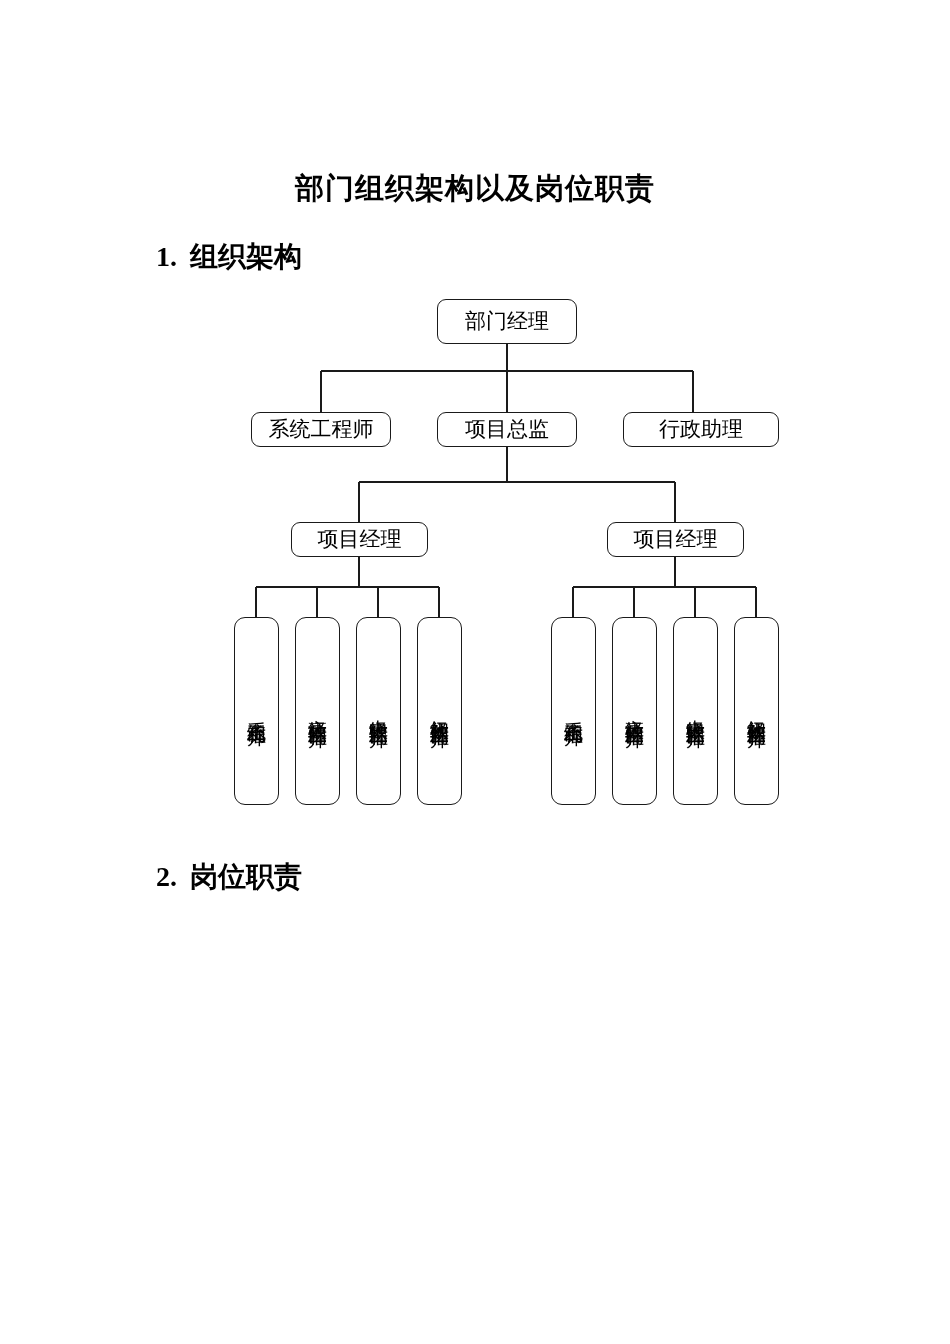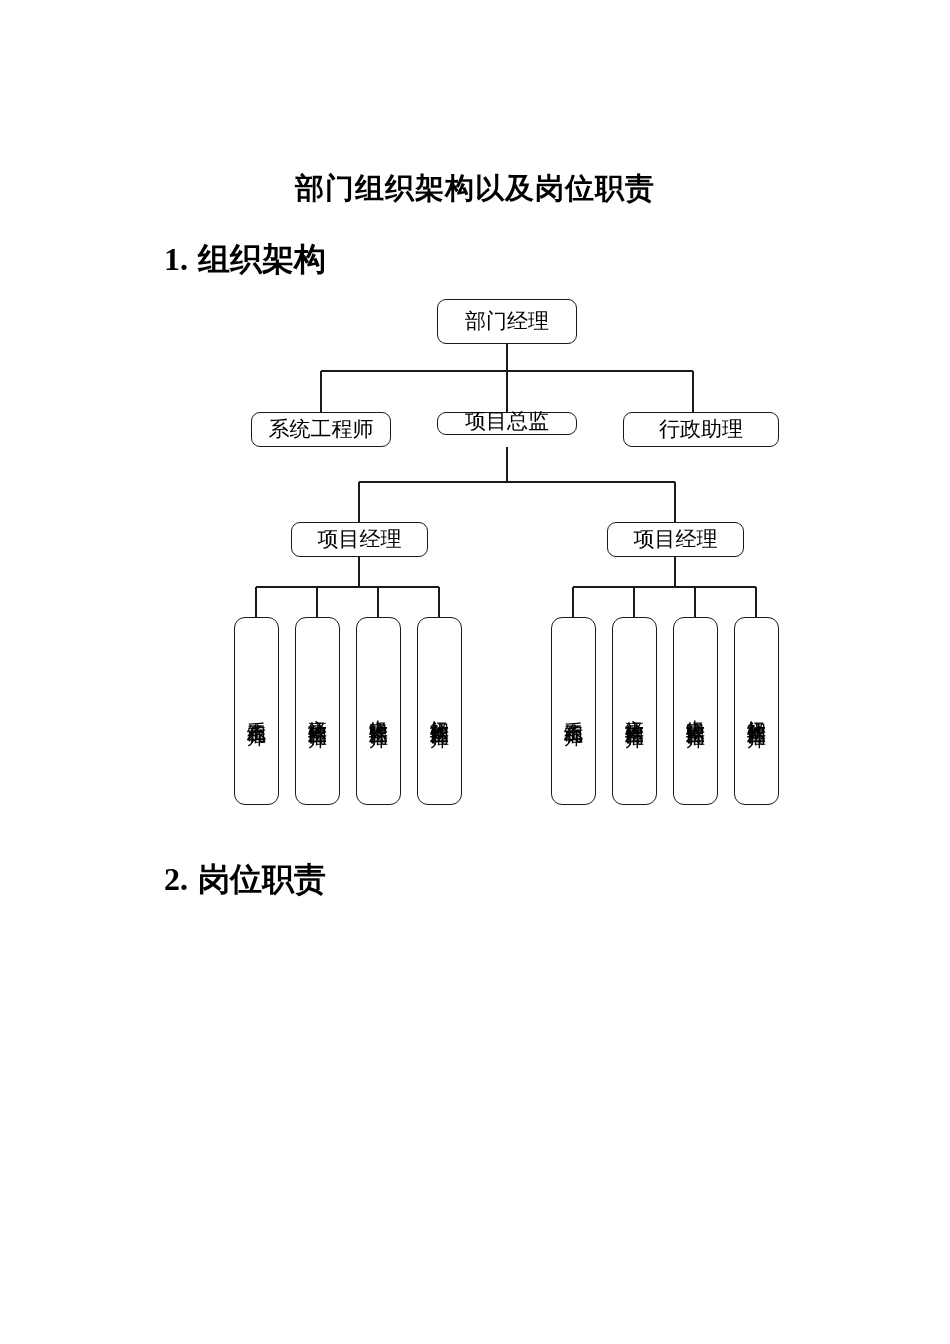--- a/index.html
+++ b/index.html
@@ -28,23 +28,23 @@
     top: 152px;
     width: 950px;
     text-align: center;
     font-size: 29px;
     letter-spacing: 1px;
     line-height: 1.2;
     white-space: nowrap;
   }
   .section-heading {
     position: absolute;
-    left: 164px;
+    left: 156px;
     font-weight: bold;
-    font-size: 32px;
+    font-size: 28px;
     line-height: 1.2;
     white-space: nowrap;
   }
   .section-heading .num {
     display: inline-block;
     min-width: 34px;
   }
   #section-1 { top: 240px; }
   #section-2 { top: 860px; }
 
@@ -131,21 +131,21 @@
         <path d="M537,587 L537,617"></path>
         <path d="M598,587 L598,617"></path>
         <path d="M659,587 L659,617"></path>
         <path d="M720,587 L720,617"></path>
       </g>
     </svg>
 
     <div class="node" style="left:401px; top:299px; width:140px; height:45px;">部门经理</div>
 
     <div class="node" style="left:215px; top:412px; width:140px; height:35px;">系统工程师</div>
-    <div class="node" style="left:401px; top:412px; width:140px; height:23px;font-family:Liberation Mono, monospace;">项目总监</div>
+    <div class="node" style="left:401px; top:412px; width:140px; height:35px;">项目总监</div>
     <div class="node" style="left:587px; top:412px; width:156px; height:35px;">行政助理</div>
 
     <div class="node" style="left:255px; top:522px; width:137px; height:35px;">项目经理</div>
     <div class="node" style="left:571px; top:522px; width:137px; height:35px;">项目经理</div>
 
     <div class="node leaf" style="left:198px; top:617px; width:45px; height:188px;">系统工程师</div>
     <div class="node leaf" style="left:259px; top:617px; width:45px; height:188px;">高级软件工程师</div>
     <div class="node leaf" style="left:320px; top:617px; width:45px; height:188px;">中级软件工程师</div>
     <div class="node leaf" style="left:381px; top:617px; width:45px; height:188px;">初级软件工程师</div>
 

